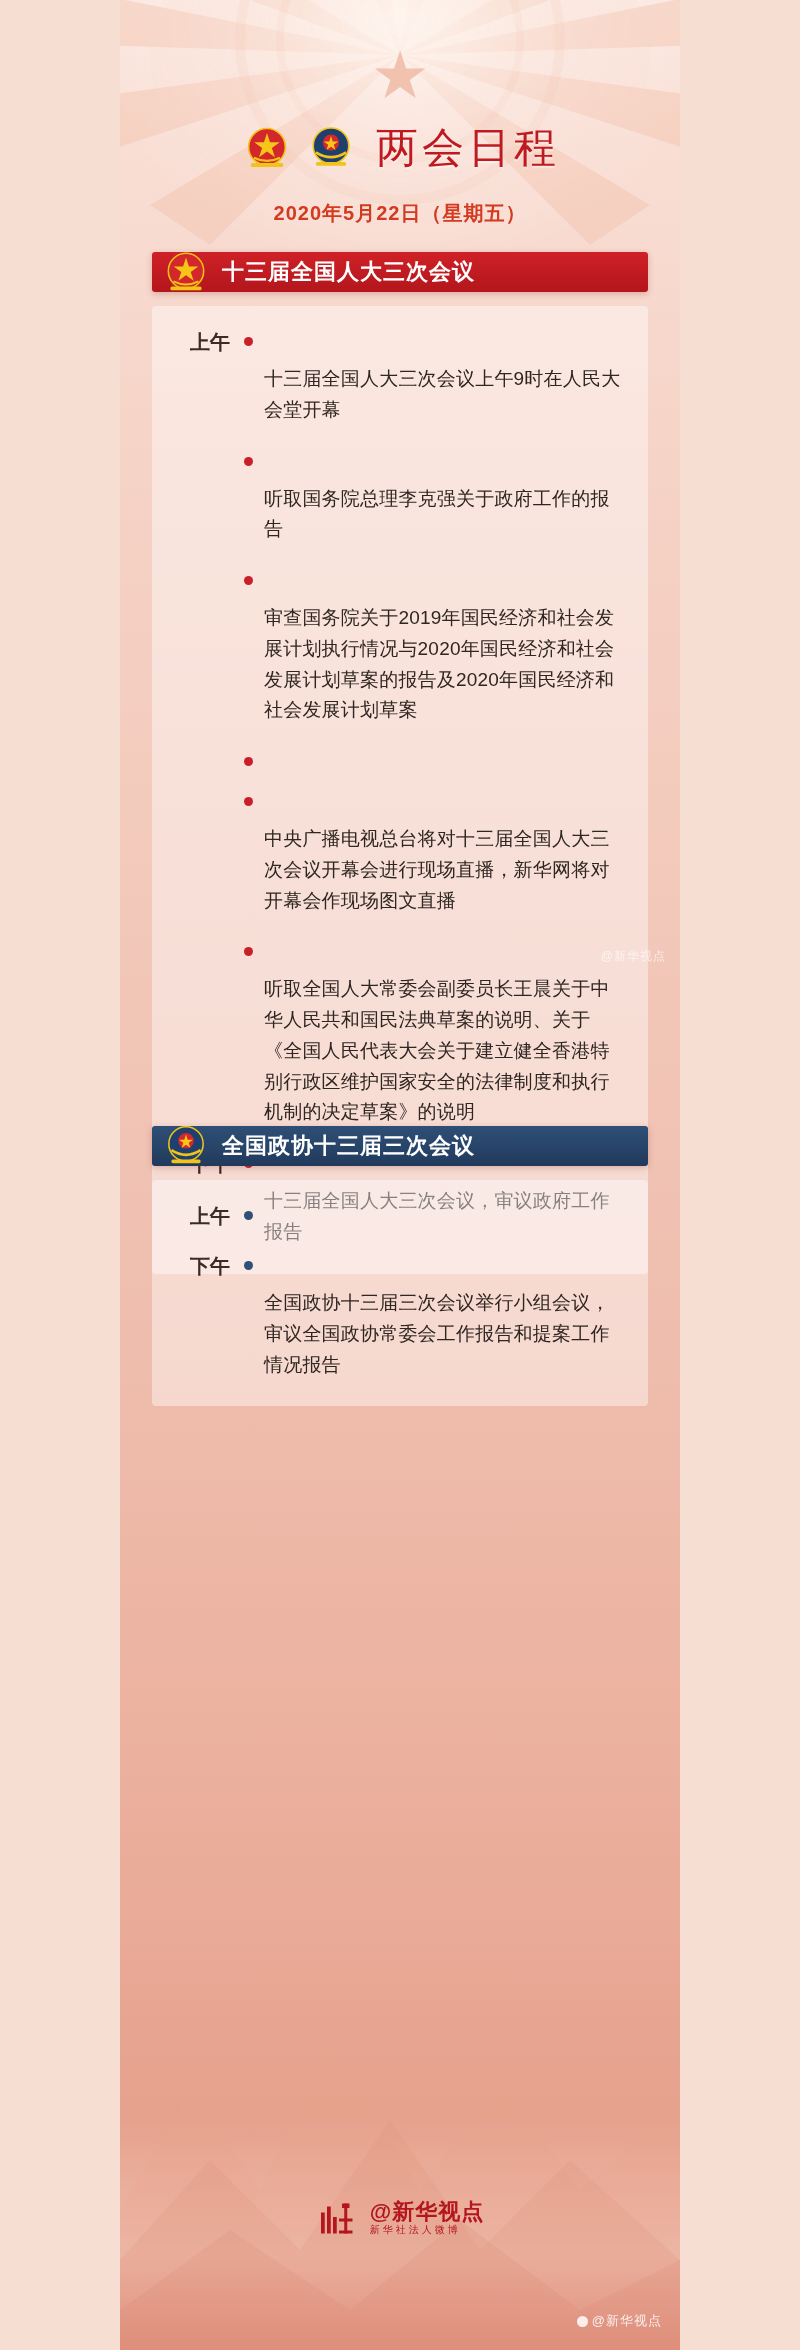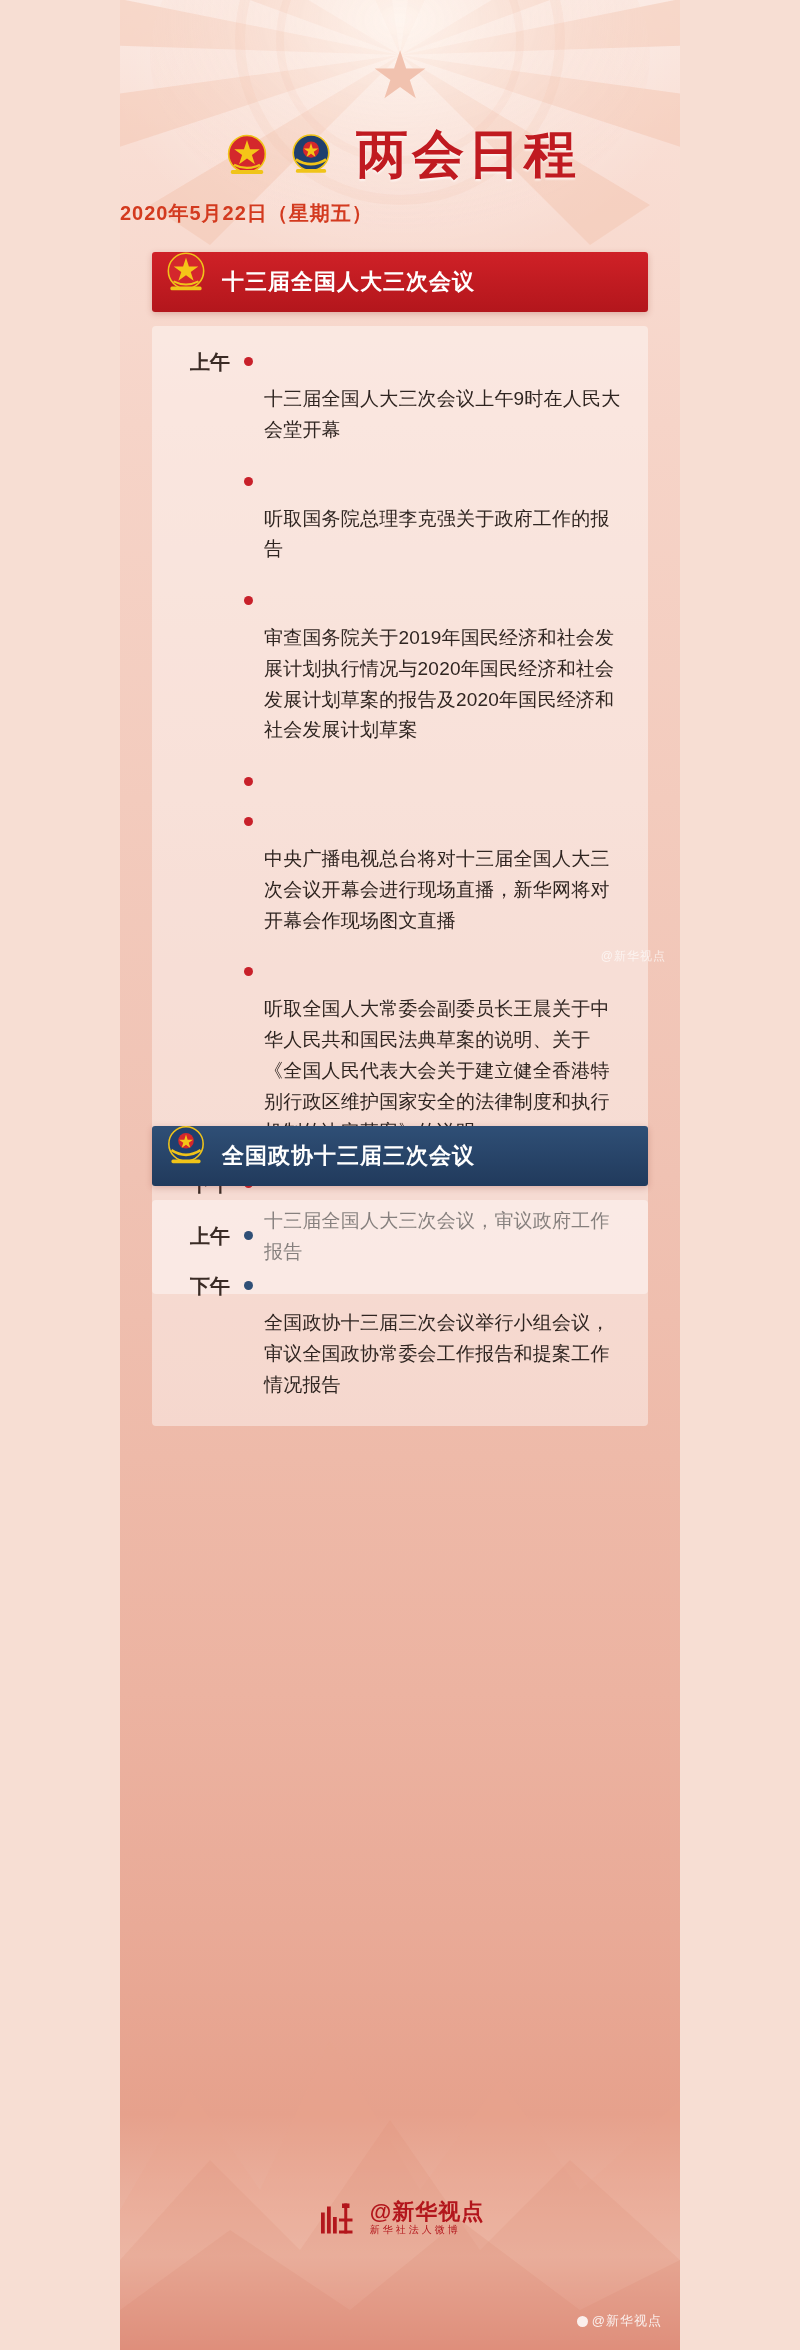--- a/index.html
+++ b/index.html
@@ -77,48 +77,48 @@
     justify-content: center;
     gap: 10px;
   }
   .emblem {
     width: 54px;
     height: 54px;
     flex: 0 0 auto;
   }
   .title-text {
     font-family: "DejaVu Sans", "Liberation Sans", sans-serif;
-    font-size: 52px;
-    font-weight: bold;
+    font-size: 42px;
+    font-weight: normal;
     letter-spacing: 4px;
     color: #c01a20;
     text-shadow: 0 2px 2px rgba(255,255,255,0.6);
     margin-left: 8px;
   }
   .subtitle {
     position: absolute;
     top: 200px;
     left: 0;
     width: 100%;
-    text-align: left;
+    text-align: center;
     font-size: 20px;
     font-weight: bold;
     color: #d33a1f;
     letter-spacing: 1px;
   }
 
   
   .section {
     position: absolute;
     left: 32px;
     width: 496px;
   }
   .sec-header {
     position: relative;
-    height: 60px;
+    height: 40px;
     display: flex;
     align-items: center;
     padding-left: 70px;
     border-radius: 3px;
     color: #fff;
     font-size: 22px;
     font-weight: bold;
     letter-spacing: 1px;
     box-shadow: 0 2px 6px rgba(140,40,30,0.25);
   }

